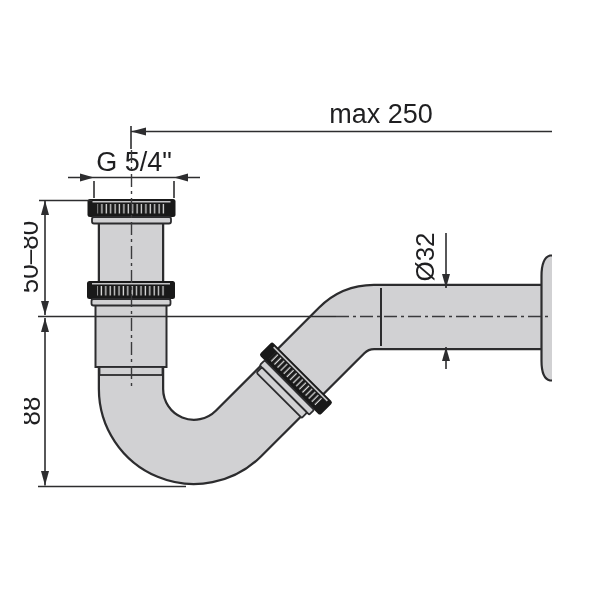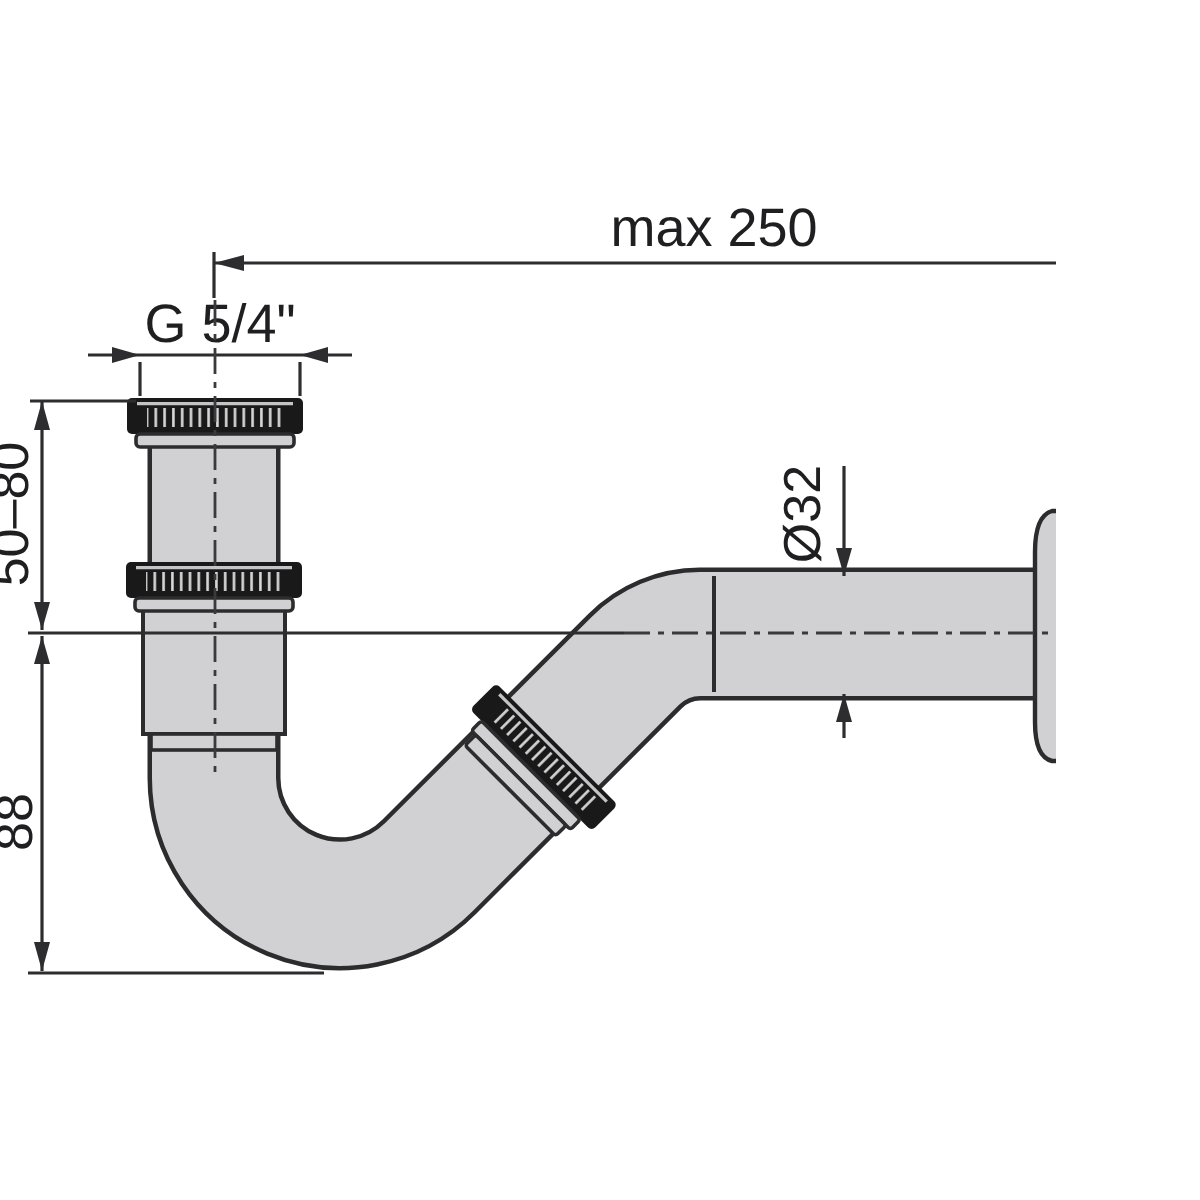--- a/index.html
+++ b/index.html
@@ -1,16 +1,16 @@
 <!DOCTYPE html>
 <html><head>
 <meta charset="utf-8">
 <style>
   html,body{margin:0;padding:0;background:#ffffff;}
-  #stage{width:528px;height:600px;position:relative;background:#ffffff;overflow:hidden;}
+  #stage{width:528px;height:600px;position:relative;background:#ffffff;overflow:hidden;margin-left:24px;}
   .dim-text{
     font-family:"Liberation Sans",sans-serif;
     fill:#1f1f21;
   }
   .t27{font-size:27px;}
   .t26{font-size:26px;}
   svg{display:block;}
 </style>
 </head>
 <body>

